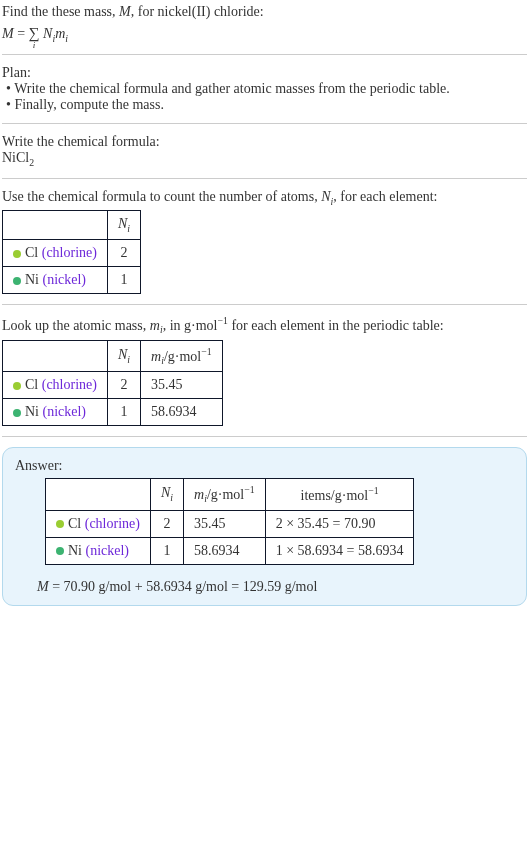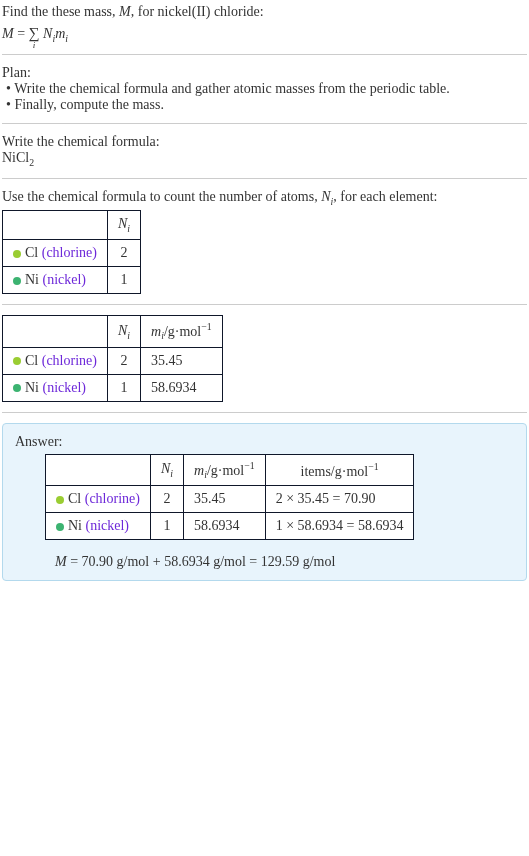--- a/index.html
+++ b/index.html
@@ -74,31 +74,31 @@
     }
     .dot-ni {
       background: #3cb371;
     }
     .elem-name {
       color: #6d28d9;
     }
     .answer-box {
       background: #e8f4fc;
       border: 1px solid #b3d9ed;
-      border-radius: 4px;
+      border-radius: 11px;
       padding: 10px 12px;
       margin-top: 6px;
     }
     .answer-box table {
       background: #fff;
       margin-left: 30px;
       margin-top: 4px;
     }
     .answer-box .final {
-      margin-left: 40px;
+      margin-left: 22px;
       margin-top: 14px;
     }
     .plan-item {
       margin-left: 4px;
     }
   </style>
 </head>
 <body>
 
 <div class="section">
@@ -140,20 +140,23 @@
     </tr>
     <tr>
       <td><span class="dot dot-ni"></span><span>Ni</span><span class="elem-name"> (nickel)</span></td>
       <td class="center">1</td>
     </tr>
   </tbody>
     </table>
 </div>
 
 <div class="section">
+  <div>
+    <span>Look up the atomic mass, </span><span class="italic">m</span><span class="sub italic">i</span><span>, in g·mol</span><span class="sup">−1</span><span> for each element in the periodic table:</span>
+  </div>
   <table>
     <tbody>
         <tr>
       <th></th>
       <th class="center"><span class="italic">N</span><span class="sub italic">i</span></th>
       <th><span class="italic">m</span><span class="sub italic">i</span><span>/g·mol</span><span class="sup">−1</span></th>
     </tr>
     <tr>
       <td><span class="dot dot-cl"></span><span>Cl</span><span class="elem-name"> (chlorine)</span></td>
       <td class="center">2</td>

